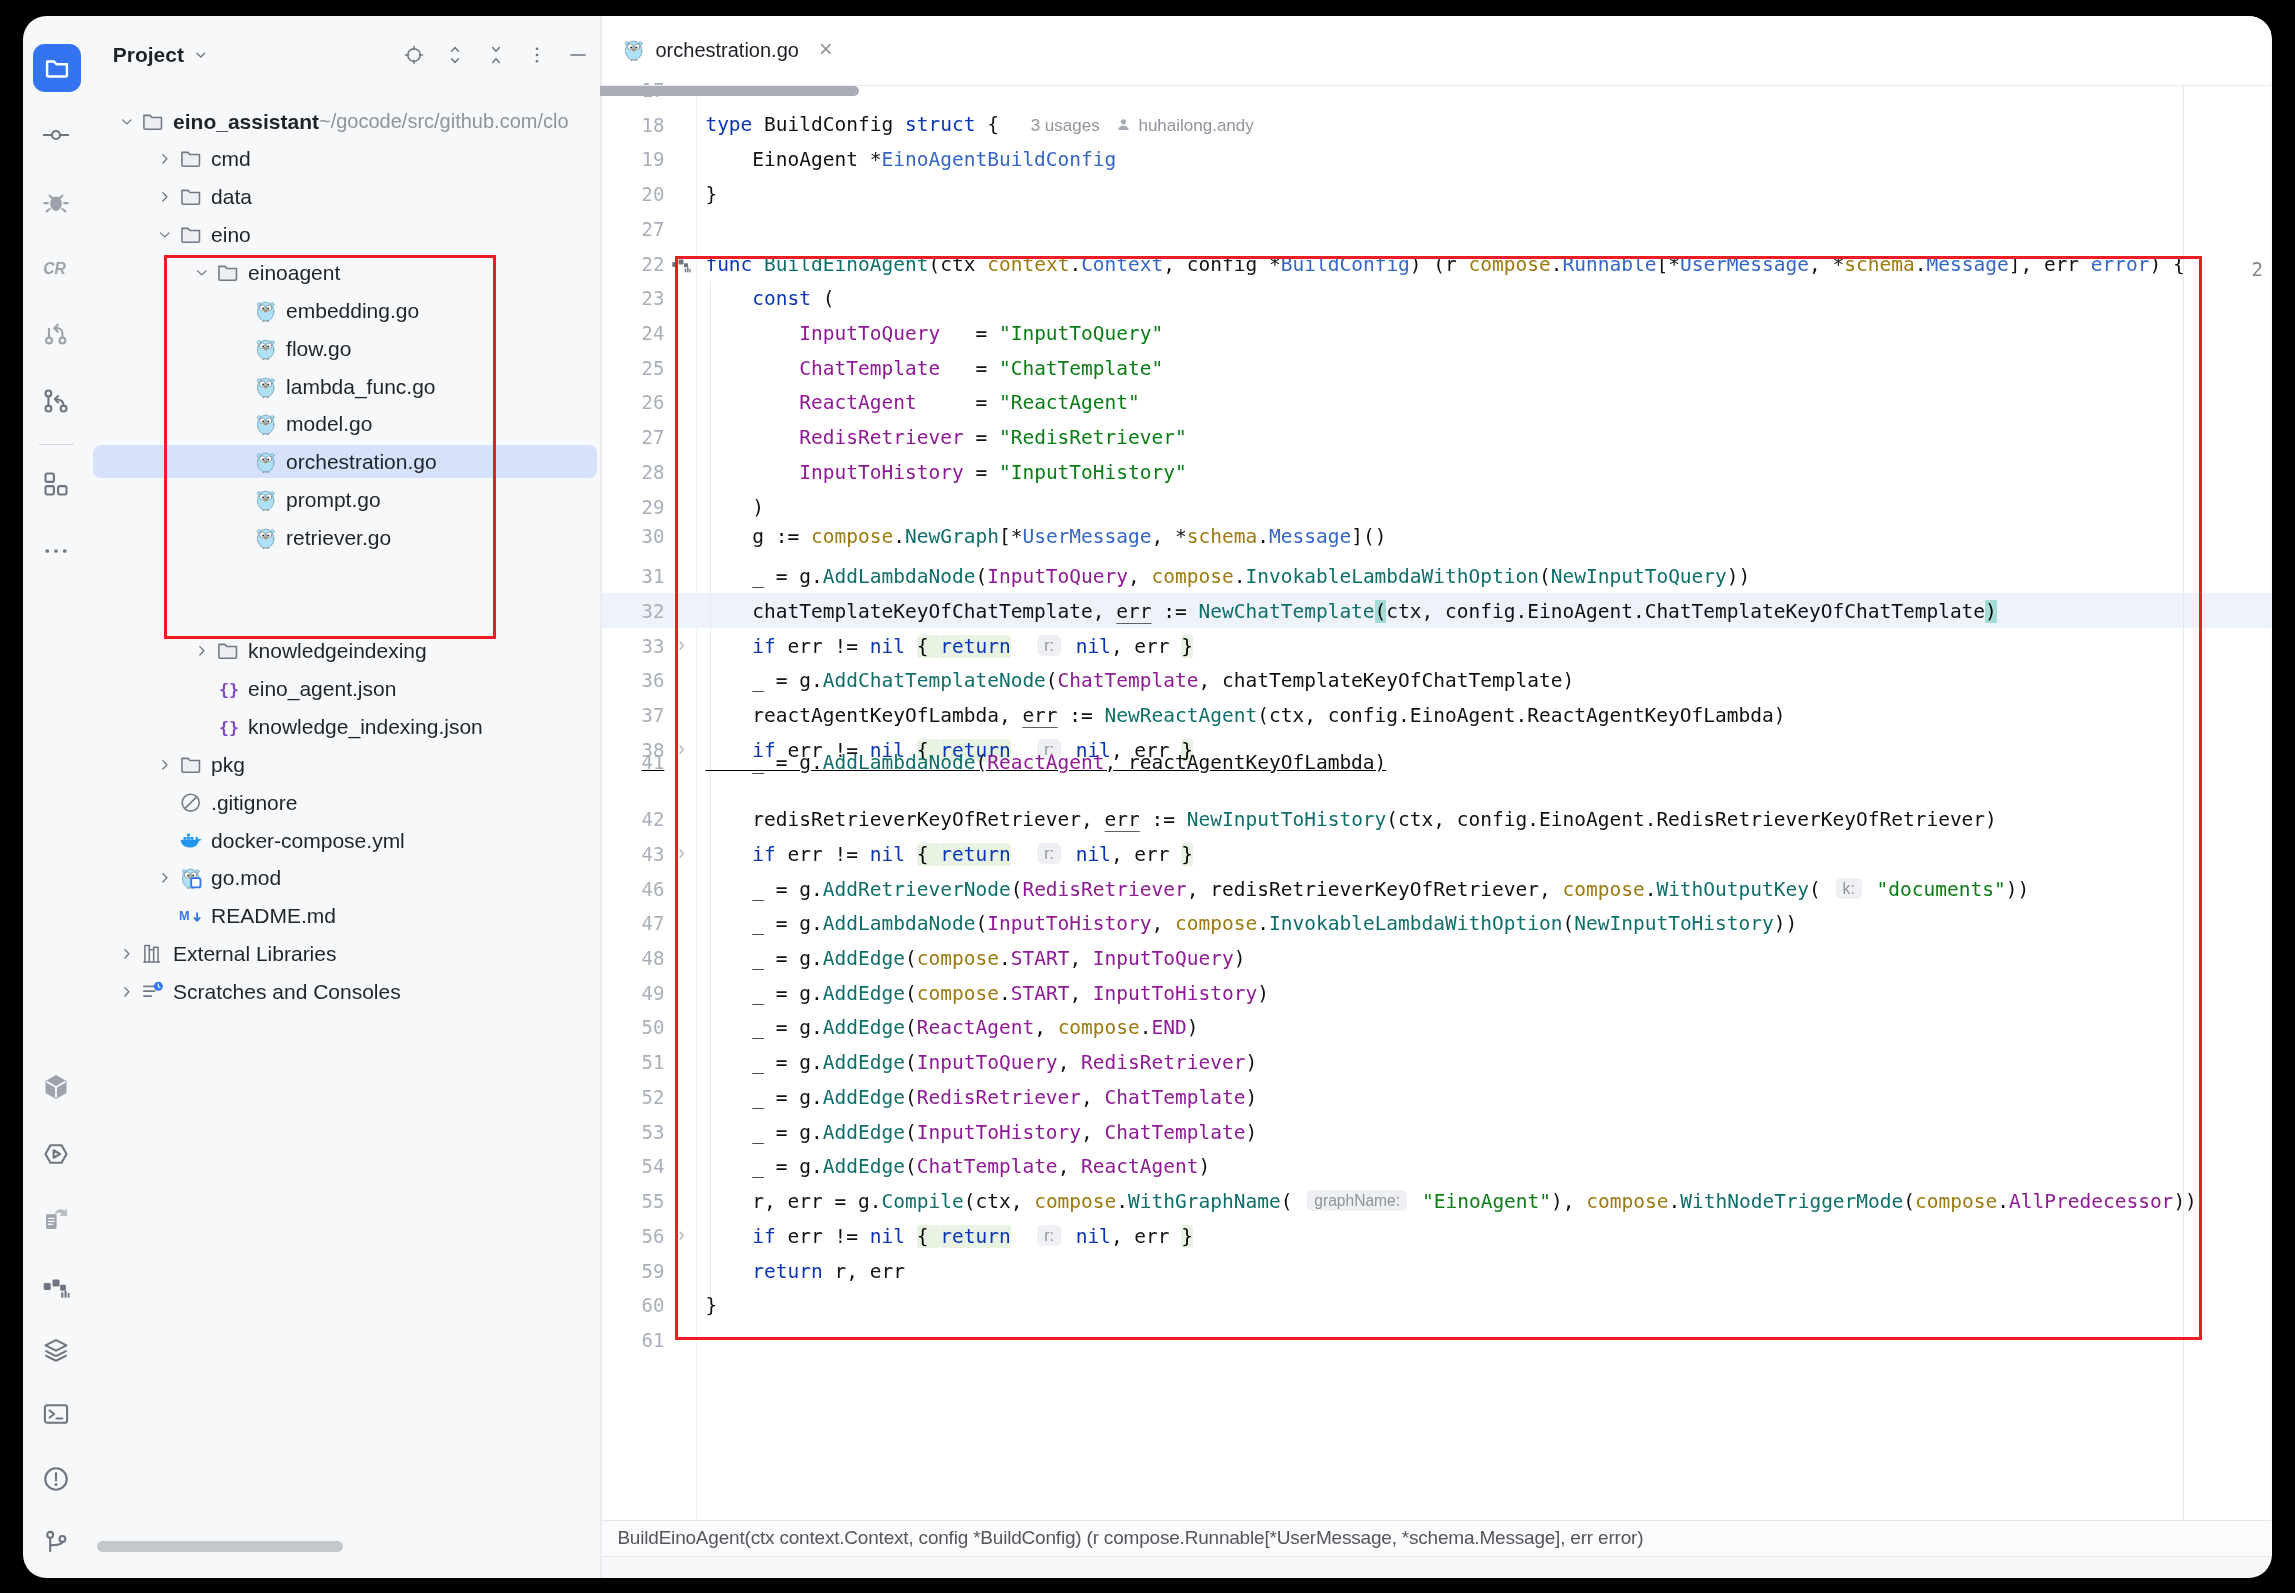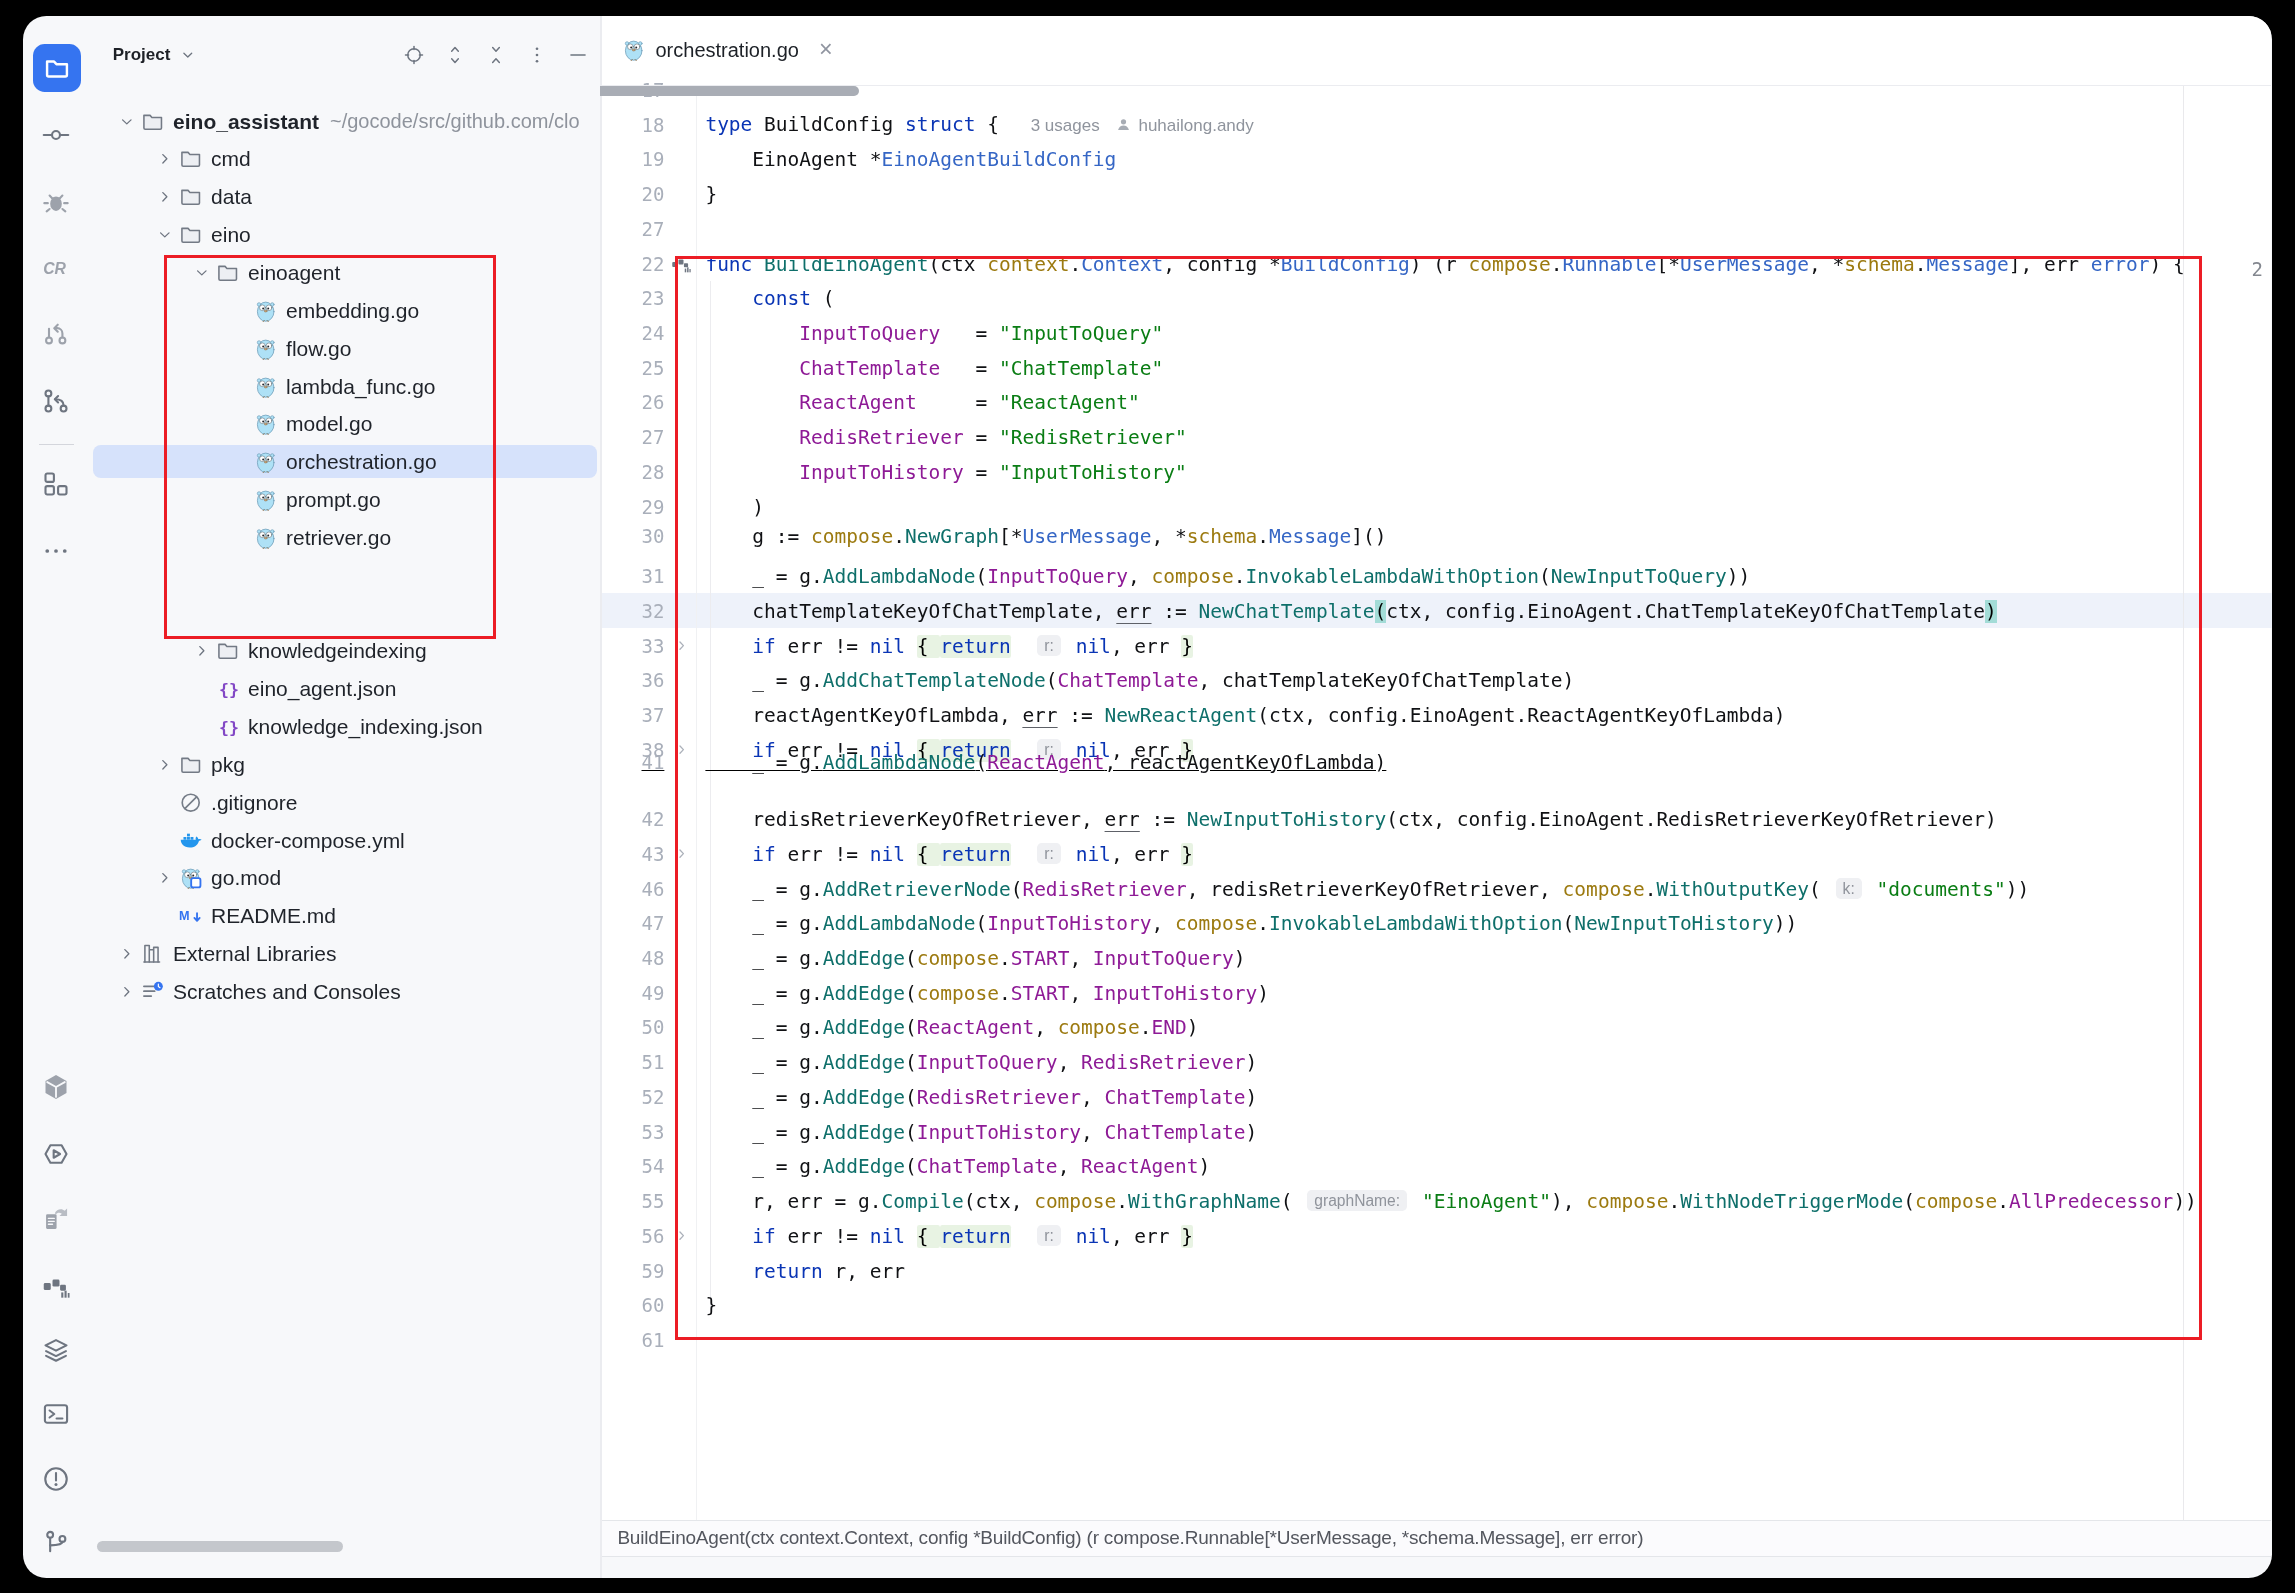--- a/index.html
+++ b/index.html
@@ -6,35 +6,35 @@
   body{width:2295px;height:1593px;position:relative;overflow:hidden;font-family:"Liberation Sans",sans-serif;}
   .win{position:absolute;left:23.4px;top:15.6px;width:2249px;height:1562px;background:#F7F8FA;border-radius:23.4px;overflow:hidden;}
   
   .abar{position:absolute;left:0;top:0;width:66px;height:100%;}
   .ab-item{position:absolute;left:0;width:66px;height:44px;display:flex;align-items:center;justify-content:center;cursor:pointer;}
   .ab-active{position:absolute;left:10px;top:28px;width:48px;height:48px;border-radius:11.7px;background:#3574F0;display:flex;align-items:center;justify-content:center;}
   .ab-div{position:absolute;left:15.6px;width:35px;height:1.2px;background:#D4D6DC;}
   
   .panel{position:absolute;left:66px;top:0;width:511px;height:100%;overflow:hidden;}
   .phead{position:absolute;left:0;top:15.6px;right:0;height:47px;display:flex;align-items:center;}
-  .ptitle{margin-left:23.4px;font-size:17px;font-weight:600;color:#1E2127;}
+  .ptitle{margin-left:23.4px;font-size:21px;font-weight:600;color:#1E2127;}
   .pchev{margin-left:9.4px;display:inline-flex;}
   .pactions{position:absolute;right:12.5px;top:0;height:47px;display:flex;align-items:center;gap:21px;}
   .pact{display:inline-flex;cursor:pointer;}
   .tree{position:absolute;left:0;top:0;width:100%;height:100%;}
   .trow{position:absolute;left:0;right:0;height:38px;display:flex;align-items:center;white-space:nowrap;overflow:hidden;cursor:pointer;}
   .trow .pill{position:absolute;left:3.9px;right:3.9px;top:2.3px;bottom:2.3px;background:#D6E2FB;border-radius:7.8px;z-index:0;}
   .trow>*{position:relative;z-index:1;}
   .tchev{width:20px;display:inline-flex;justify-content:center;flex:0 0 20px;}
   .tchev svg{transition:none;}
   .tchev.open svg{transform:rotate(90deg);}
   .ticon{margin-left:4.7px;display:inline-flex;flex:0 0 23.4px;}
   .tlabel{margin-left:8.6px;font-size:21px;color:#1F232A;}
   .tlabel.b{font-weight:700;}
-  .tsuffix{margin-left:11px;font-size:20px;color:#8E939C;}
+  .tsuffix{font-size:20px;color:#8E939C;}
   
   .edbg{position:absolute;left:577px;top:0;width:1671px;height:1504px;background:#FFFFFF;}
   .vsep{position:absolute;left:577px;top:0;width:1.2px;height:1562px;background:#EBECF0;z-index:8;}
   .tabsep{position:absolute;left:577px;top:69px;width:1671px;height:1.2px;background:#EBECF0;z-index:6;}
   .tab{position:absolute;left:577px;top:0;height:69px;display:flex;align-items:center;padding-left:17px;z-index:7;cursor:pointer;}
   .tab-label{margin-left:10px;font-size:20px;color:#1D2127;}
   .tab-close{margin-left:20px;font-size:23.4px;color:#9095A0;line-height:1;cursor:pointer;}
   .tabscroll{position:absolute;left:577px;top:70px;width:259px;height:10px;background:#A9ADB5;border-radius:0 6.2px 6.2px 0;z-index:9;}
   .gutsep{position:absolute;left:673px;top:69px;width:0.8px;height:1435px;background:#F0F1F3;z-index:2;}
   .indent-guide{position:absolute;left:687px;width:0.8px;background:#ECECEF;z-index:2;}

